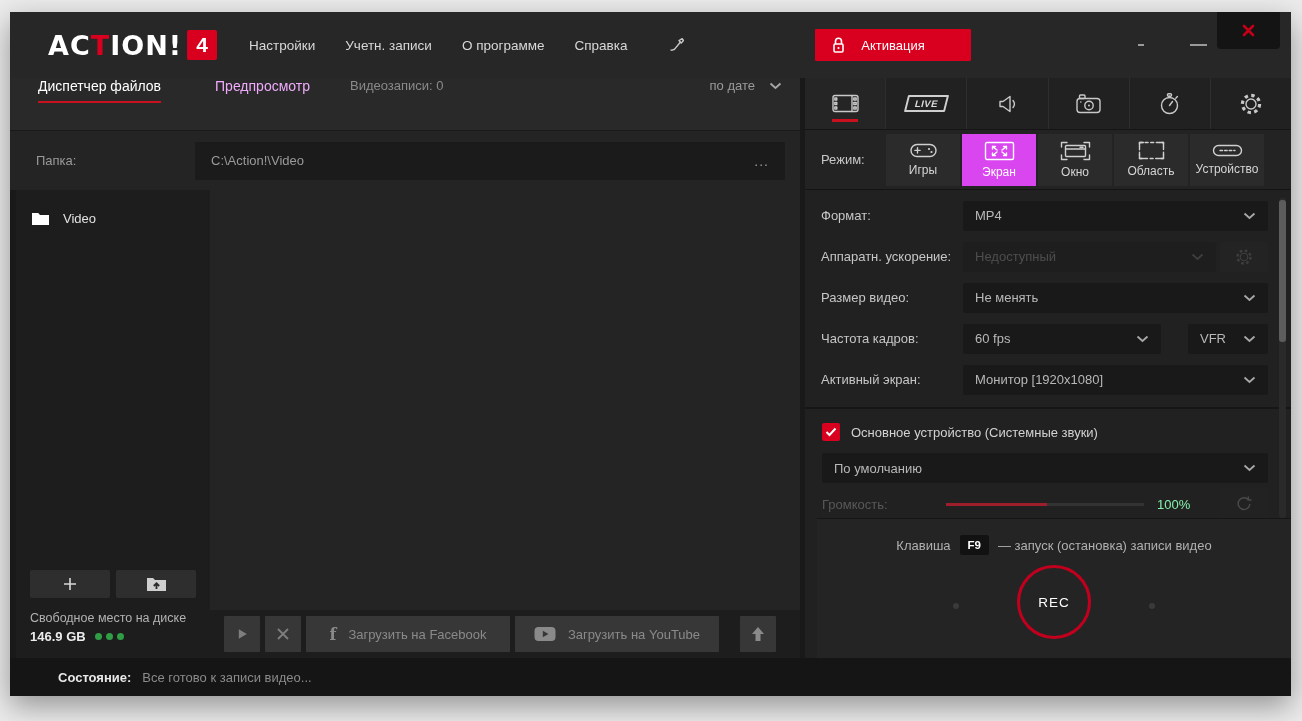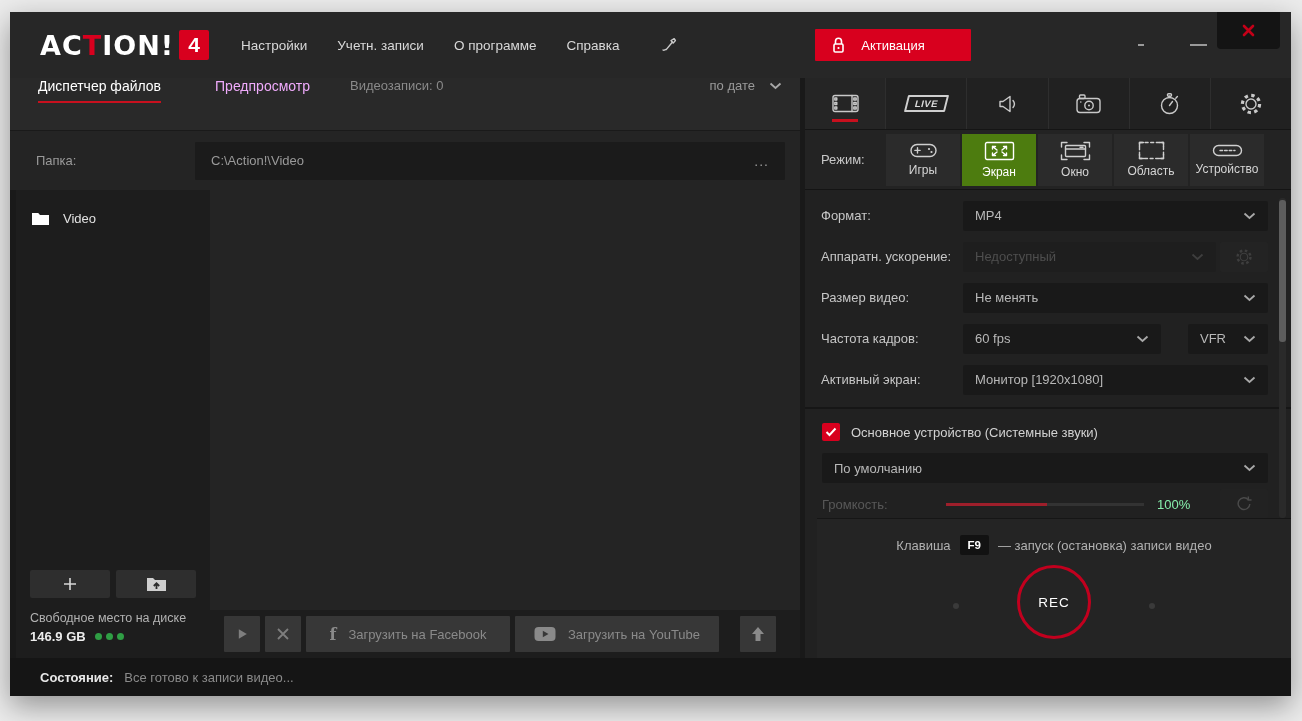--- a/index.html
+++ b/index.html
@@ -5,21 +5,21 @@
   * { margin:0; padding:0; box-sizing:border-box; }
   html,body { width:1302px; height:721px; overflow:hidden; }
   body { background:#ececec; font-family:"Liberation Sans", sans-serif; }
   svg { display:block; }
   .icn { stroke:#c9c9c9; fill:none; stroke-width:1.4; stroke-linecap:round; stroke-linejoin:round; }
 
   .window { position:absolute; left:10px; top:12px; width:1281px; height:684px;
             background:#191919; box-shadow:0 10px 28px rgba(0,0,0,.38); }
 
   
-  .topbar { height:66px; background:#272727; display:flex; align-items:center; position:relative; }
+  .topbar { height:66px; background:#272727; display:flex; align-items:center; position:relative;padding-left:8px; }
   .logo { display:flex; align-items:center; margin-left:30px; }
   .logo-text { font-weight:bold; font-size:27px; letter-spacing:1px; color:#fff; font-family:"DejaVu Sans",sans-serif; }
   .logo-accent { color:#d8001e; }
   .logo-badge { width:30px; height:30px; margin-left:5px; background:#d8001e; color:#fff; font-weight:bold;
                 font-size:21px; display:flex; align-items:center; justify-content:center; border-radius:2px; }
   .menu { display:flex; gap:30px; margin-left:32px; }
   .menu-item { color:#d8d8d8; font-size:13.5px; cursor:default; }
   .tools-icn { margin-left:38px; }
   .activation-btn { position:absolute; left:805px; top:17px; width:156px; height:32px; background:#d8001e;
                     display:flex; align-items:center; justify-content:center; gap:10px; color:#fff; font-size:13px; border-radius:1px; }
@@ -79,21 +79,21 @@
   .rp-tab.active { background:#252525; }
   .rp-tab.active::after { content:""; position:absolute; left:50%; transform:translateX(-50%); bottom:7px; width:26px; height:3px; background:#c8101e; }
   .live-badge { border:2px solid #cfcfcf; transform:skewX(-14deg); padding:1px 7px; font-size:9.5px;
                 font-weight:bold; color:#dcdcdc; border-radius:1px; letter-spacing:.5px; }
 
   .mode-row { height:60px; background:#232323; display:flex; align-items:center; border-bottom:1px solid #141414; }
   .mode-label { width:81px; padding-left:16px; color:#c8c8c8; font-size:13px; flex-shrink:0; }
   .mode-btn { width:74px; height:52px; background:#2b2b2b; margin-right:2px; display:flex; flex-direction:column;
               align-items:center; justify-content:center; gap:4px; color:#d4d4d4; font-size:12px; }
   .mode-btn .icn { stroke:#cfcfcf; }
-  .mode-btn.selected { background:#4d7c0f; color:#fff; }
+  .mode-btn.selected { background:#d946ef; color:#fff; }
   .mode-btn.selected .icn { stroke:#fff; }
 
   .settings { padding-top:5px; }
   .srow { height:41px; display:flex; align-items:center; }
   .slabel { width:158px; padding-left:16px; font-size:13px; color:#c6c6c6; flex-shrink:0; }
   .sctrl { flex:1; display:flex; align-items:center; margin-right:23px; }
   .dd { flex:1; height:30px; background:#191919; border-radius:2px; display:flex; align-items:center;
         padding:0 12px; font-size:13px; color:#b8b8b8; }
   .dd .chev { margin-left:auto; }
   .chev path { stroke:#a8a8a8; stroke-width:1.8; fill:none; }
@@ -128,21 +128,21 @@
   .nav-dot { position:absolute; top:42px; width:6px; height:6px; border-radius:50%; background:#3a3a3a; }
   .nav-dot.l { left:calc(50% - 101px); }
   .nav-dot.r { left:calc(50% + 95px); }
 
   .scrollbar { position:absolute; right:5px; top:120px; width:7px; height:320px; background:#2a2a2a; border-radius:3px; }
   .scroll-thumb { width:7px; height:142px; margin-top:2px; background:#5d5d5d; border-radius:3px; }
 
   
   .statusbar { position:absolute; left:0; right:0; bottom:0; height:38px; background:#151515;
                display:flex; align-items:center; font-size:13px; }
-  .status-label { margin-left:30px; color:#e8e8e8; font-weight:bold; }
+  .status-label { margin-left:48px; color:#e8e8e8; font-weight:bold; }
   .status-text { margin-left:11px; color:#8a8a8a; }
 </style>
 </head>
 <body>
 
 <div class="window">
 
   <div class="topbar">
     <div class="logo">
       <div class="logo-text"><span>AC</span><span class="logo-accent">T</span><span>ION!</span></div>

